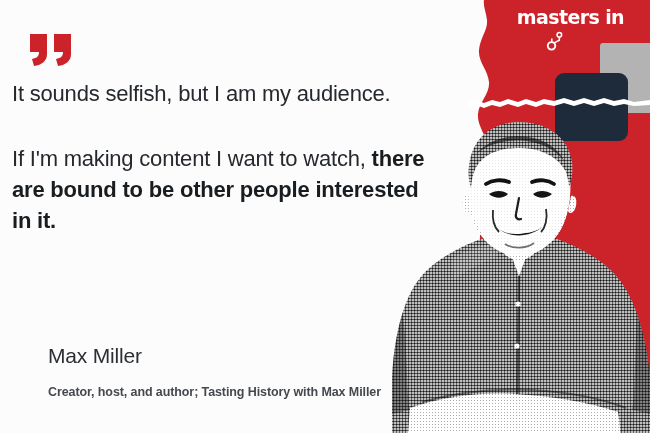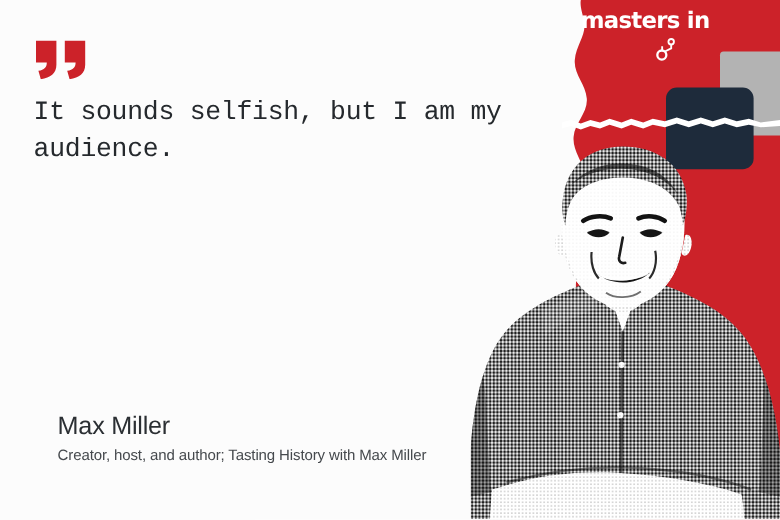--- a/index.html
+++ b/index.html
@@ -36,21 +36,21 @@
   
   .torn-strip{
     position:absolute;left:468px;top:92px;width:182px;height:18px;
     pointer-events:none;
   }
   .torn-strip svg{display:block;width:182px;height:18px;}
 
   
   .logo-block{
     position:absolute;left:484px;top:8px;width:140px;
-    text-align:left;
+    text-align:right;
   }
   .logo-line{
     color:#ffffff;
     font-family:"DejaVu Sans","Liberation Sans",sans-serif;
     font-weight:bold;
     font-size:19px;
     line-height:19px;
     letter-spacing:-0.6px;
   }
   .sprocket{
@@ -66,21 +66,21 @@
   .portrait svg{display:block;width:258px;height:325px;}
 
   
   .quote-mark{
     position:absolute;left:28px;top:32px;width:46px;height:34px;
   }
   .quote-mark svg{display:block;width:46px;height:34px;}
 
   
   .quote-body{
-    position:absolute;left:28px;top:78px;width:420px;font-family:Liberation Mono, monospace;
+    position:absolute;left:12px;top:78px;width:420px;
   }
   .quote-para{
     font-size:22px;
     line-height:31px;
     color:#25292d;
     font-weight:400;
     letter-spacing:-0.2px;
     margin:0;
   }
   .quote-para.second{ margin-top:34px; }
@@ -88,22 +88,22 @@
 
   
   .attribution{
     position:absolute;left:48px;top:343px;width:400px;
   }
   .attrib-name{
     font-size:21px;line-height:26px;color:#2b2f33;font-weight:400;
     letter-spacing:-0.2px;
   }
   .attrib-role{
-    margin-top:2px;
-    font-size:12.5px;line-height:16px;color:#45494d;font-weight:400;
+    margin-top:15px;
+    font-size:12.5px;line-height:16px;color:#45494d;font-weight:700;
     letter-spacing:-0.1px;
   }
 </style>
 </head>
 <body>
 
 <div class="card">
 
   <div class="red-panel">
     <svg viewBox="0 0 200 433" preserveAspectRatio="none" aria-hidden="true">
@@ -266,20 +266,21 @@
 
   <div class="quote-mark">
     <svg viewBox="0 0 46 34" aria-hidden="true">
       <path d="M 2 2 L 19 2 L 19 22 C 19 29 14 33 6 34 L 4 27 C 9 26 11 24 11 20 L 2 20 Z" fill="#cc2229"></path>
       <path d="M 26 2 L 43 2 L 43 22 C 43 29 38 33 30 34 L 28 27 C 33 26 35 24 35 20 L 26 20 Z" fill="#cc2229"></path>
     </svg>
   </div>
 
   <div class="quote-body">
     <p class="quote-para">It sounds selfish, but I am my audience.</p>
+    <p class="quote-para second"><span>If I'm making content I want to watch, </span><span class="quote-strong">there are bound to be other people interested in it.</span></p>
   </div>
 
   <div class="attribution">
     <div class="attrib-name">Max Miller</div>
     <div class="attrib-role">Creator, host, and author; Tasting History with Max Miller</div>
   </div>
 
 </div>
 
 </body></html>

